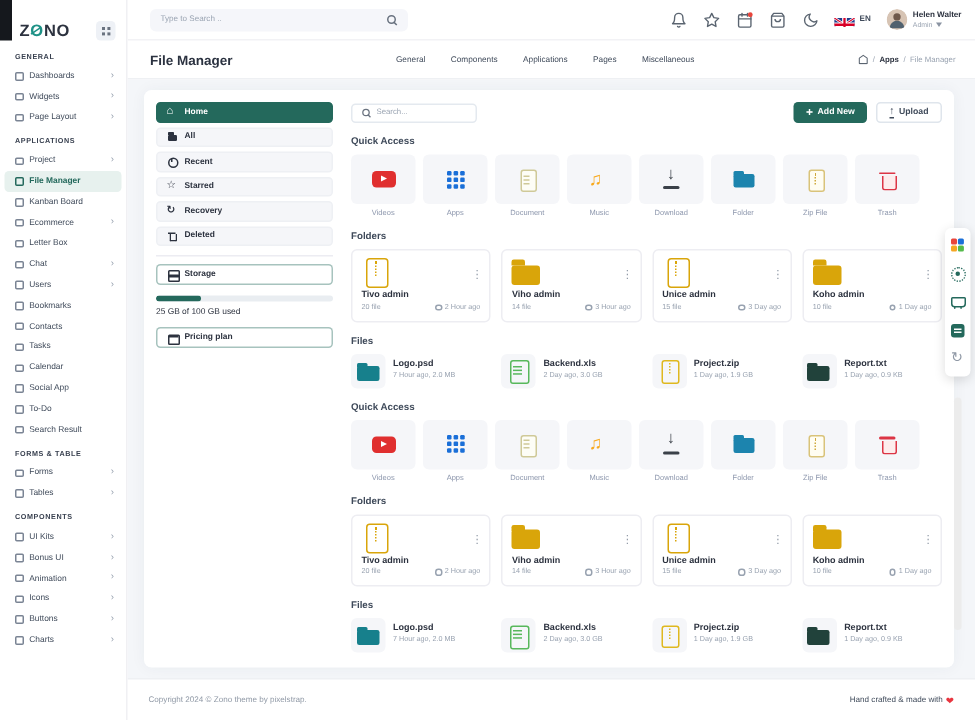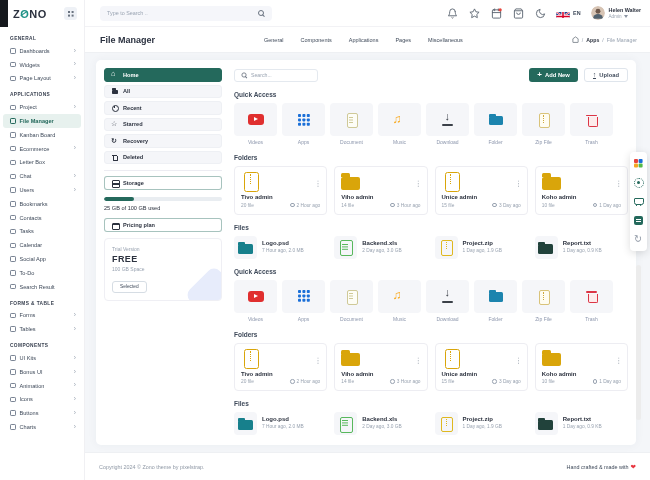--- a/index.html
+++ b/index.html
@@ -7,21 +7,21 @@
   body{font-family:"Liberation Sans","DejaVu Sans",sans-serif;background:#fff;color:#2c323f;position:relative}
   button{font-family:inherit;cursor:pointer;background:none;border:none;color:inherit}
   input{font-family:inherit;border:none;outline:none;background:transparent}
   .app{position:absolute;inset:0;overflow:hidden}
 
   
   .corner-dark{position:absolute;left:0;top:0;width:8px;height:27px;background:#15181d;z-index:40}
 
   
   .sidebar{position:absolute;left:0;top:0;bottom:0;width:85px;background:#fff;border-right:1px solid #f0f0f3;z-index:30}
-  .logo-row{height:27px;display:flex;align-items:center;padding:0 7px 0 13px;justify-content:space-between}
+  .logo-row{height:27px;display:flex;align-items:flex-end;padding:0 7px 0 13px;justify-content:space-between}
   .logo{font-size:11px;font-weight:800;letter-spacing:.5px;color:#2c323f}
   .logo-o{color:#1f9287;position:relative;display:inline-block}
   .logo-o::after{content:"";position:absolute;left:-.5px;top:5px;width:8px;height:1.2px;background:#1f9287;transform:rotate(-35deg)}
   .grid-toggle{width:13px;height:13px;background:#eef1f6;border-radius:3px;position:relative;display:inline-block}
   .grid-toggle::before{content:"";position:absolute;left:3.6px;top:3.6px;width:2.2px;height:2.2px;background:#6a7380;box-shadow:3.6px 0 0 #6a7380,0 3.6px 0 #6a7380,3.6px 3.6px 0 #6a7380}
   .side-nav{padding:2px 0 0}
   .side-title{font-size:4.8px;font-weight:700;color:#394150;letter-spacing:.4px;padding:7px 10px 3px}
   .side-items{display:flex;flex-direction:column}
   .side-item{display:flex;align-items:center;gap:4px;height:13.8px;padding:0 8px 0 10px;font-size:5.6px;color:#3f4a5a}
   .side-item.active{background:#e7f1ee;color:#24695c;border-radius:3px;margin:0 3px;padding:0 5px 0 7px;font-weight:700}
@@ -471,27 +471,20 @@
           <span data-name="storage-button-label">Storage</span>
         </button>
         <div class="progress" data-name="storage-progress">
           <div class="fill" data-name="storage-progress-fill" style="width: 25%;"></div>
         </div>
         <div class="storage-text" data-name="storage-usage-text">25 GB of 100 GB used</div>
         <button class="fm-outline" data-name="pricing-plan-button">
           <span class="fm-ic" data-name="pricing-icon"></span>
           <span data-name="pricing-plan-label">Pricing plan</span>
         </button>
-        <div class="trial-card" data-name="trial-plan-card">
-          <div class="trial-sub" data-name="trial-title">Trial Version</div>
-          <div class="trial-plan" data-name="trial-plan-name">FREE</div>
-          <div class="trial-sub" data-name="trial-space">100 GB Space</div>
-          <button class="trial-btn" data-name="selected-plan-button">Selected</button>
-          <div class="trial-deco" data-name="trial-decoration"></div>
-        </div>
       </aside>
 
       <section class="fm-main" data-name="file-manager-main">
         <div class="fm-top" data-name="file-manager-toolbar">
           <div class="fm-search" data-name="file-search">
             <span class="mag" data-name="search-icon"></span>
             <input data-name="file-search-input" placeholder="Search..." style="">
           </div>
           <div class="fm-actions" data-name="toolbar-actions">
             <button class="btn-primary" data-name="add-new-button">

